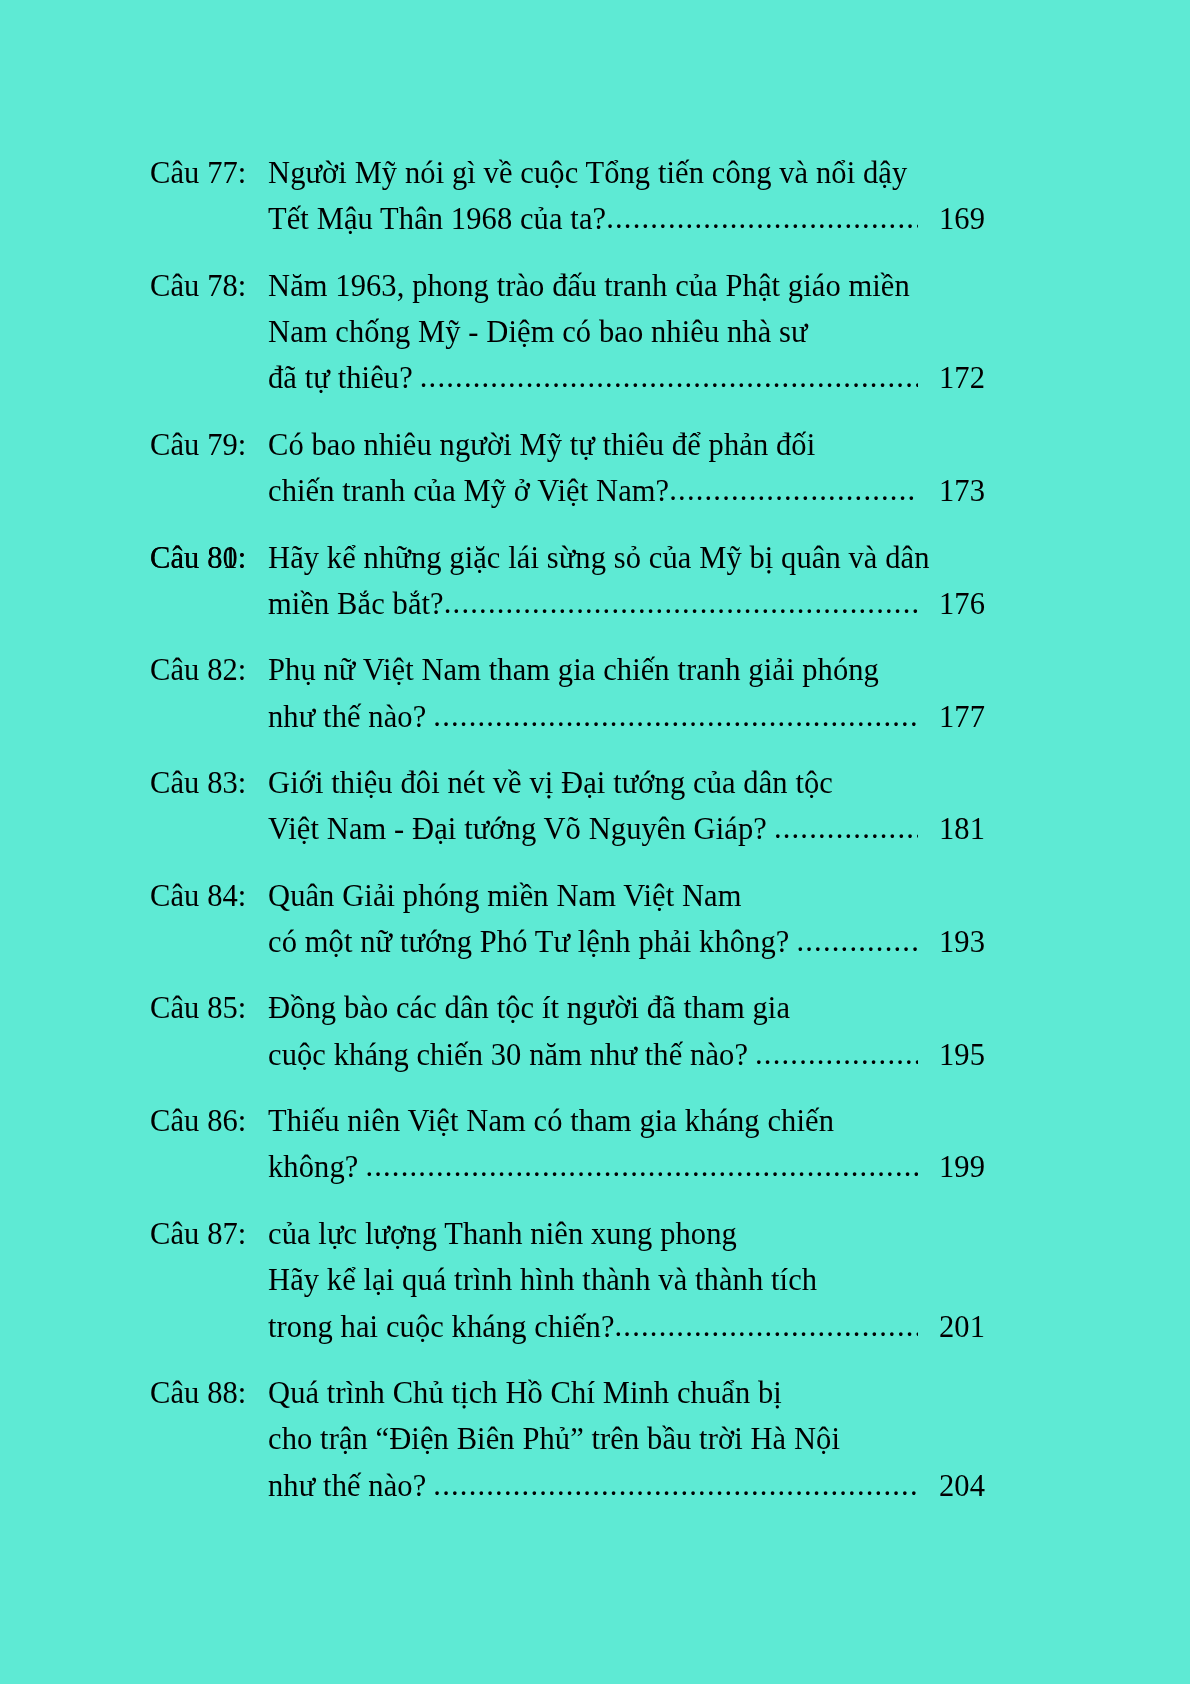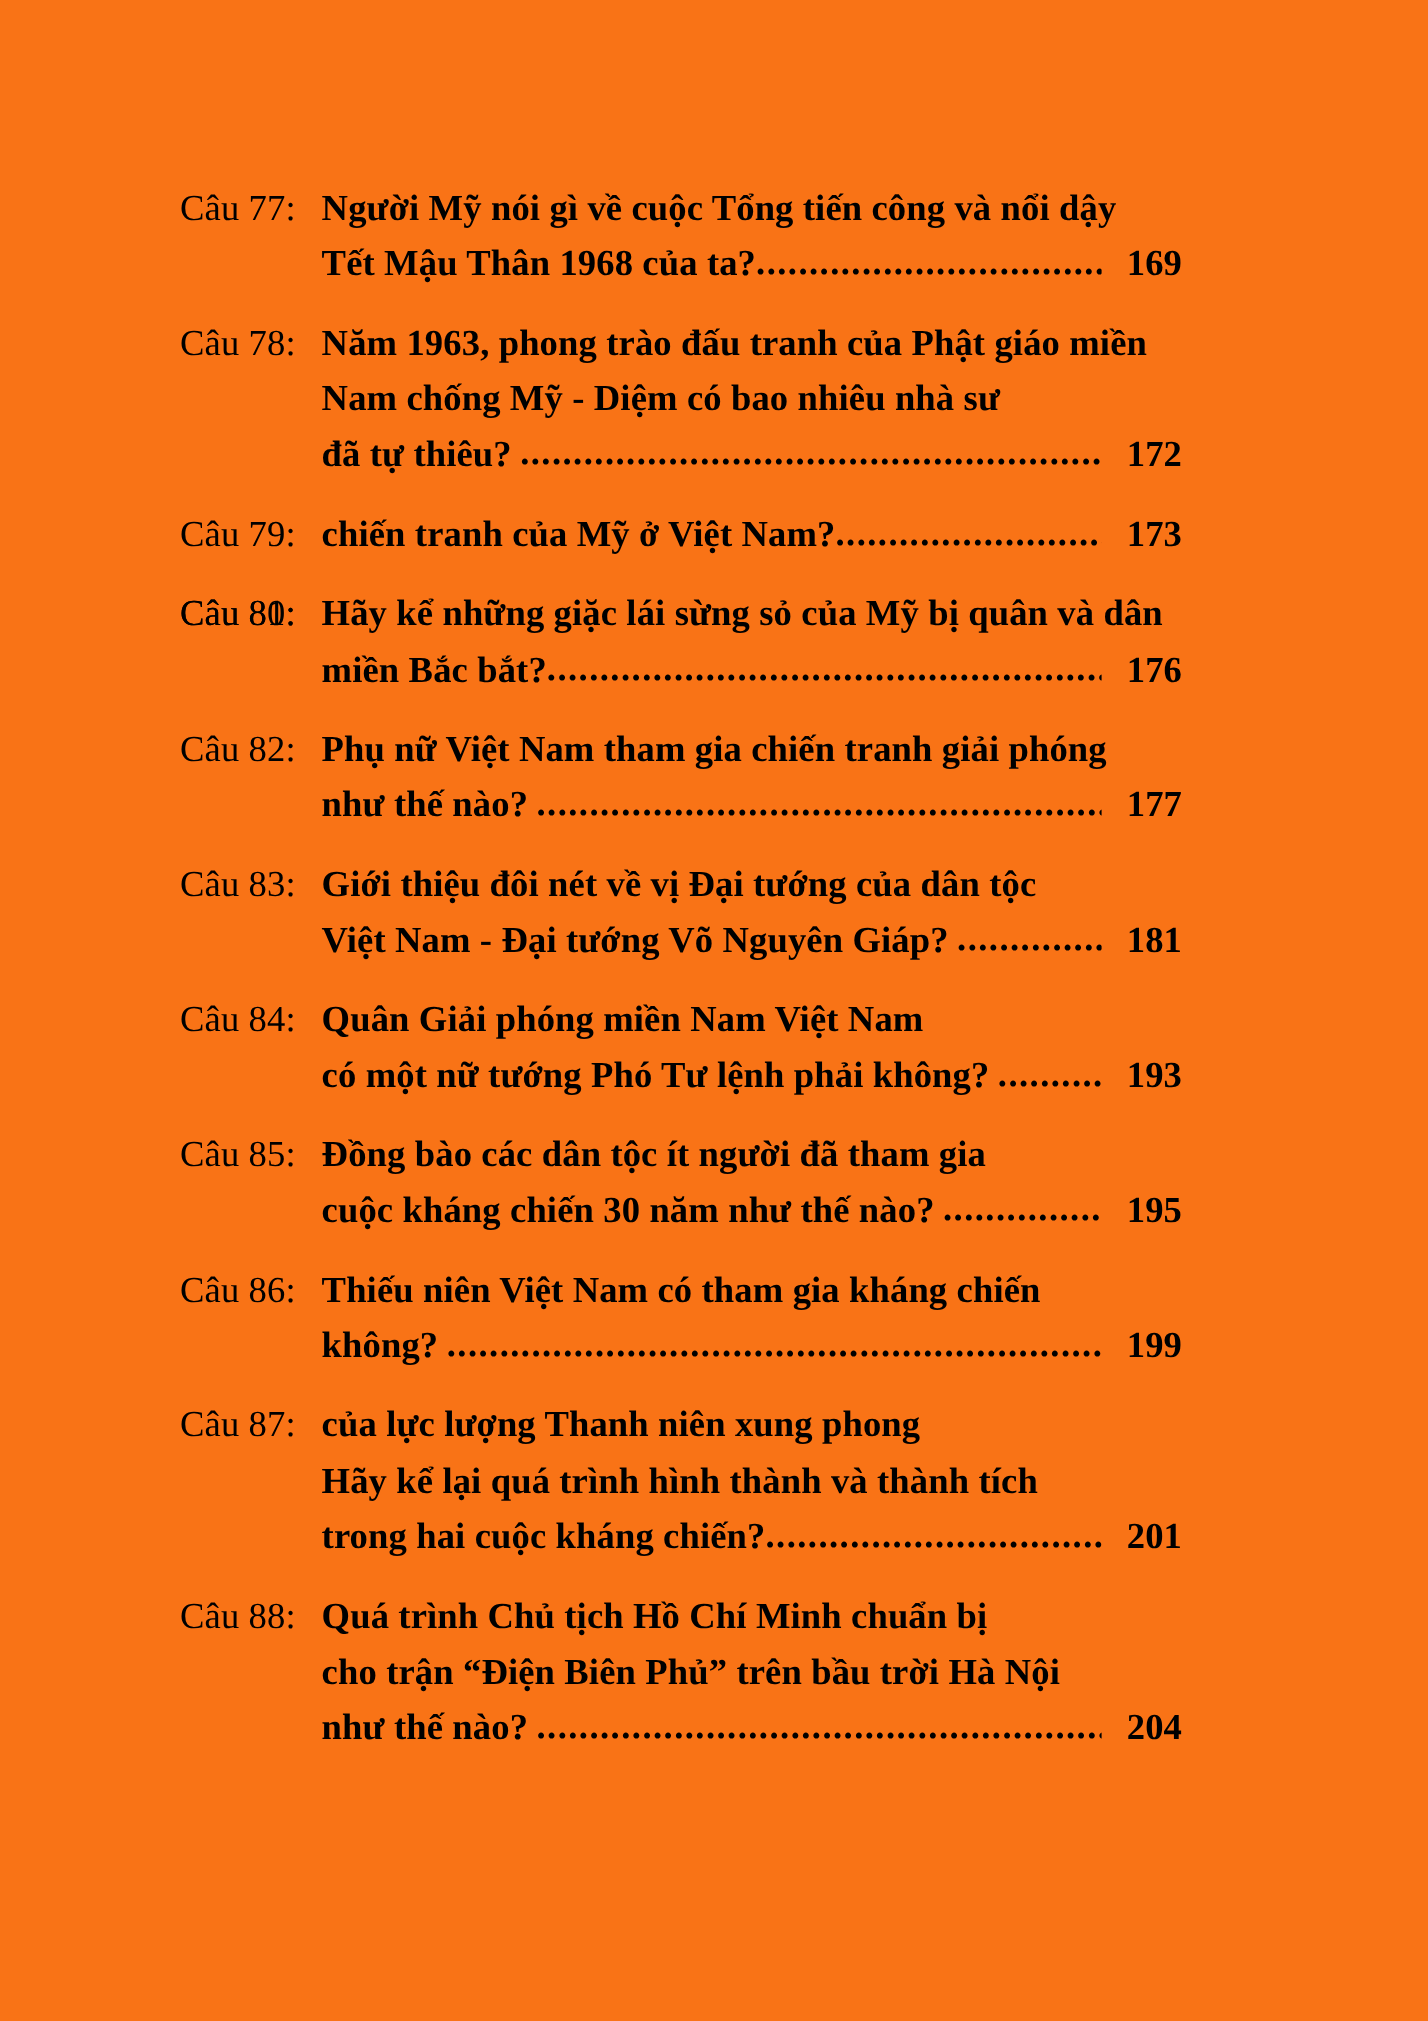--- a/index.html
+++ b/index.html
@@ -13,21 +13,21 @@
     height: 1684px;
     font-family: "Liberation Serif", "DejaVu Serif", serif;
     color: #000000;
     overflow: hidden;
   }
 
   .page {
     position: relative;
     width: 1190px;
     height: 1684px;
-    background: #f97316;
+    background: #5eead4;
     box-sizing: border-box;
     padding: 150px 205px 0 150px;
   }
 
   .toc-list {
     display: block;
   }
 
   
   .toc-entry {
@@ -49,21 +49,20 @@
   }
 
   .entry-lines {
     display: block;
   }
 
   .entry-line {
     display: block;
     white-space: nowrap;
     letter-spacing: 0.1px;
-    font-weight: bold;
   }
 
   
   .entry-line.last {
     display: flex;
     align-items: flex-start;
     width: 100%;
   }
 
   .line-text {
@@ -124,20 +123,21 @@
           <span class="entry-line last">
             <span class="line-text">đã tự thiêu?</span>
             <span class="leader gapped"></span>
             <span class="page-num">172</span>
           </span>
         </span>
       </div>
       <div class="toc-entry">
         <span class="entry-label">Câu 79:</span>
         <span class="entry-lines">
+          <span class="entry-line"><span class="line-text">Có bao nhiêu người Mỹ tự thiêu để phản đối</span></span>
           <span class="entry-line last">
             <span class="line-text">chiến tranh của Mỹ ở Việt Nam?</span>
             <span class="leader"></span>
             <span class="page-num">173</span>
           </span>
         </span>
       </div>
       <div class="toc-entry">
         <span class="entry-label">Câu 80:</span>
       </div>

